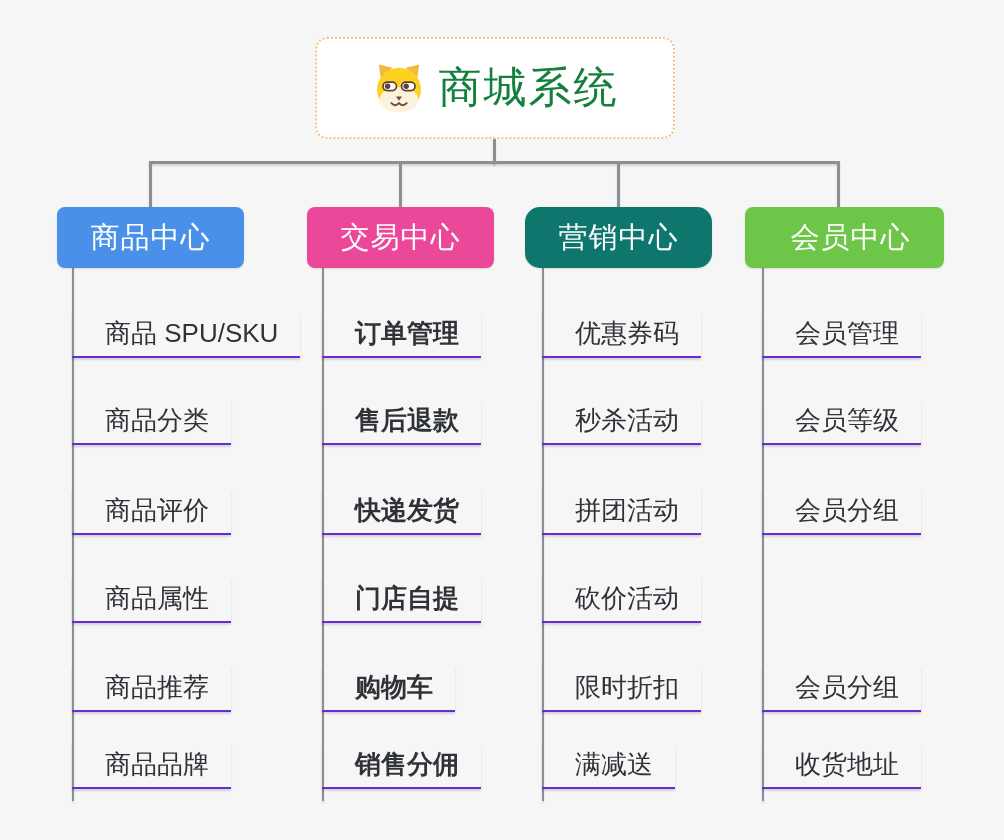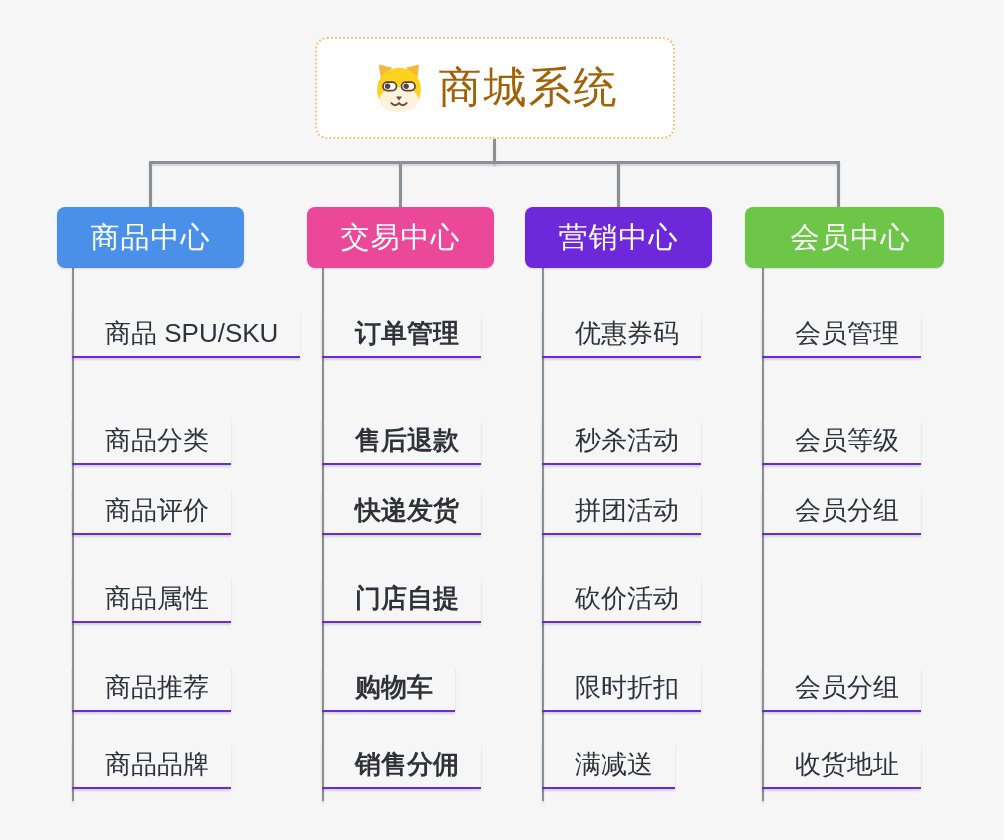--- a/index.html
+++ b/index.html
@@ -21,21 +21,21 @@
   .colline.c0{left:72px;} .colline.c1{left:322px;} .colline.c2{left:542px;} .colline.c3{left:762px;}
 
   
   .root{
     position:absolute;left:315px;top:37px;width:360px;height:102px;
     background:#ffffff;border:2px dotted #f2c581;border-radius:12px;
     box-sizing:border-box;
     display:flex;align-items:center;justify-content:center;gap:13px;
   }
   .root-title{
-    color:#a16207;font-size:43px;letter-spacing:2px;font-weight:400;
+    color:#15803d;font-size:43px;letter-spacing:2px;font-weight:400;
     white-space:nowrap;
   }
   .dog{width:54px;height:54px;display:inline-flex;}
 
   
   .branch{
     position:absolute;top:207px;width:187px;height:61px;
     border-radius:8px;
     display:flex;align-items:center;justify-content:center;
     box-shadow:0 1px 2px rgba(0,0,0,0.12);
@@ -45,21 +45,21 @@
 
   
   .leaf{
     position:absolute;height:44px;line-height:42px;
     padding:0 22px 0 33px;
     font-size:26px;color:#2f3237;white-space:nowrap;
     border-bottom:2px solid #6d28d9;
     box-shadow:0 2px 2px rgba(0,0,0,0.14);
   }
   .leaf.c0{left:72px;} .leaf.c1{left:322px;font-weight:bold;} .leaf.c2{left:542px;} .leaf.c3{left:762px;}
-  .leaf.r0{top:312px;} .leaf.r1{top:419px;} .leaf.r2{top:489px;}
+  .leaf.r0{top:312px;} .leaf.r1{top:399px;} .leaf.r2{top:489px;}
   .leaf.r3{top:577px;} .leaf.r4{top:666px;} .leaf.r5{top:743px;text-align:right;}
 </style>
 </head>
 <body>
 
 <div class="canvas">
 
   <div class="line root-drop"></div>
   <div class="line bus"></div>
   <div class="line drop d0"></div>
@@ -88,21 +88,21 @@
     </span>
     <span class="root-title">商城系统</span>
   </div>
 
   <div class="branch b0" style="background-color: rgb(74, 144, 232);">
     <span>商品中心</span>
   </div>
   <div class="branch b1" style="background-color: #ec4899;">
     <span>交易中心</span>
   </div>
-  <div class="branch b2" style="background-color: #6d28d9;">
+  <div class="branch b2" style="background-color: #0f766e; border-radius: 15px;">
     <span>营销中心</span>
   </div>
   <div class="branch b3" style="background-color: rgb(110, 198, 72); padding-left: 12px;">
     <span>会员中心</span>
   </div>
 
   <div class="leaf c0 r0">商品 SPU/SKU</div>
   <div class="leaf c0 r1">商品分类</div>
   <div class="leaf c0 r2">商品评价</div>
   <div class="leaf c0 r3">商品属性</div>

